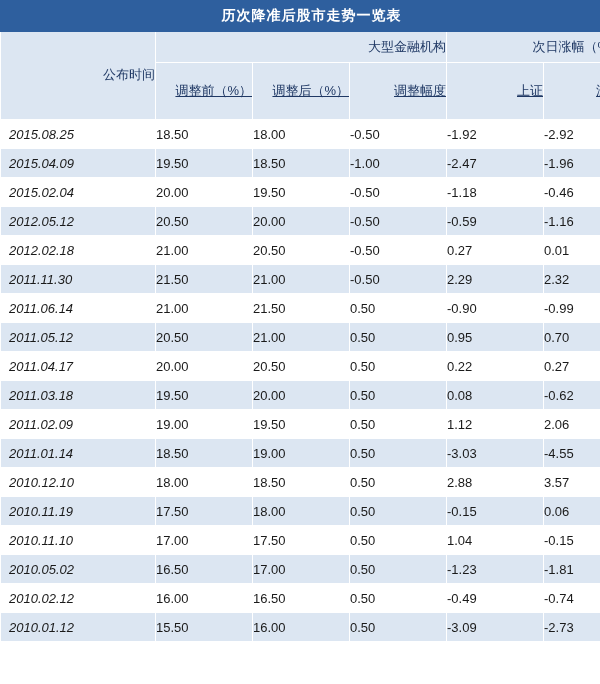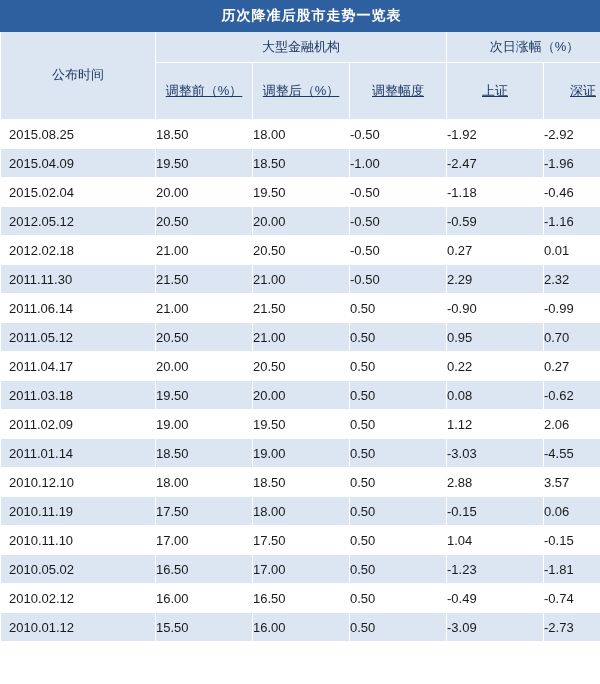--- a/index.html
+++ b/index.html
@@ -35,21 +35,21 @@
     font-weight: bold;
     text-align: center;
     height: 30px;
     letter-spacing: 1px;
     border: 1px solid #2e5f9e;
   }
   .hdr {
     background: #dce6f2;
     color: #1f3864;
     font-size: 13px;
-    text-align: center;
+    text-align: right;
     border: 1px solid #ffffff;
     font-weight: normal;
     line-height: 1.25;
   }
   .hdr.group {
     height: 30px;
   }
   .hdr.sub {
     height: 56px;
     text-decoration: underline;
@@ -61,20 +61,21 @@
     font-size: 13px;
     height: 28px;
     border: 1px solid #ffffff;
     color: #1a1a1a;
     padding-left: 10px;
     text-align: left;
     white-space: nowrap;
   }
   .cell.date {
     padding-left: 8px;
+    font-style: italic;
   }
   .row-light .cell {
     background: #ffffff;
   }
   .row-shade .cell {
     background: #dce6f2;
   }
   .row-shade .cell.date,
   .row-light .cell.date {
     color: #1a1a1a;

